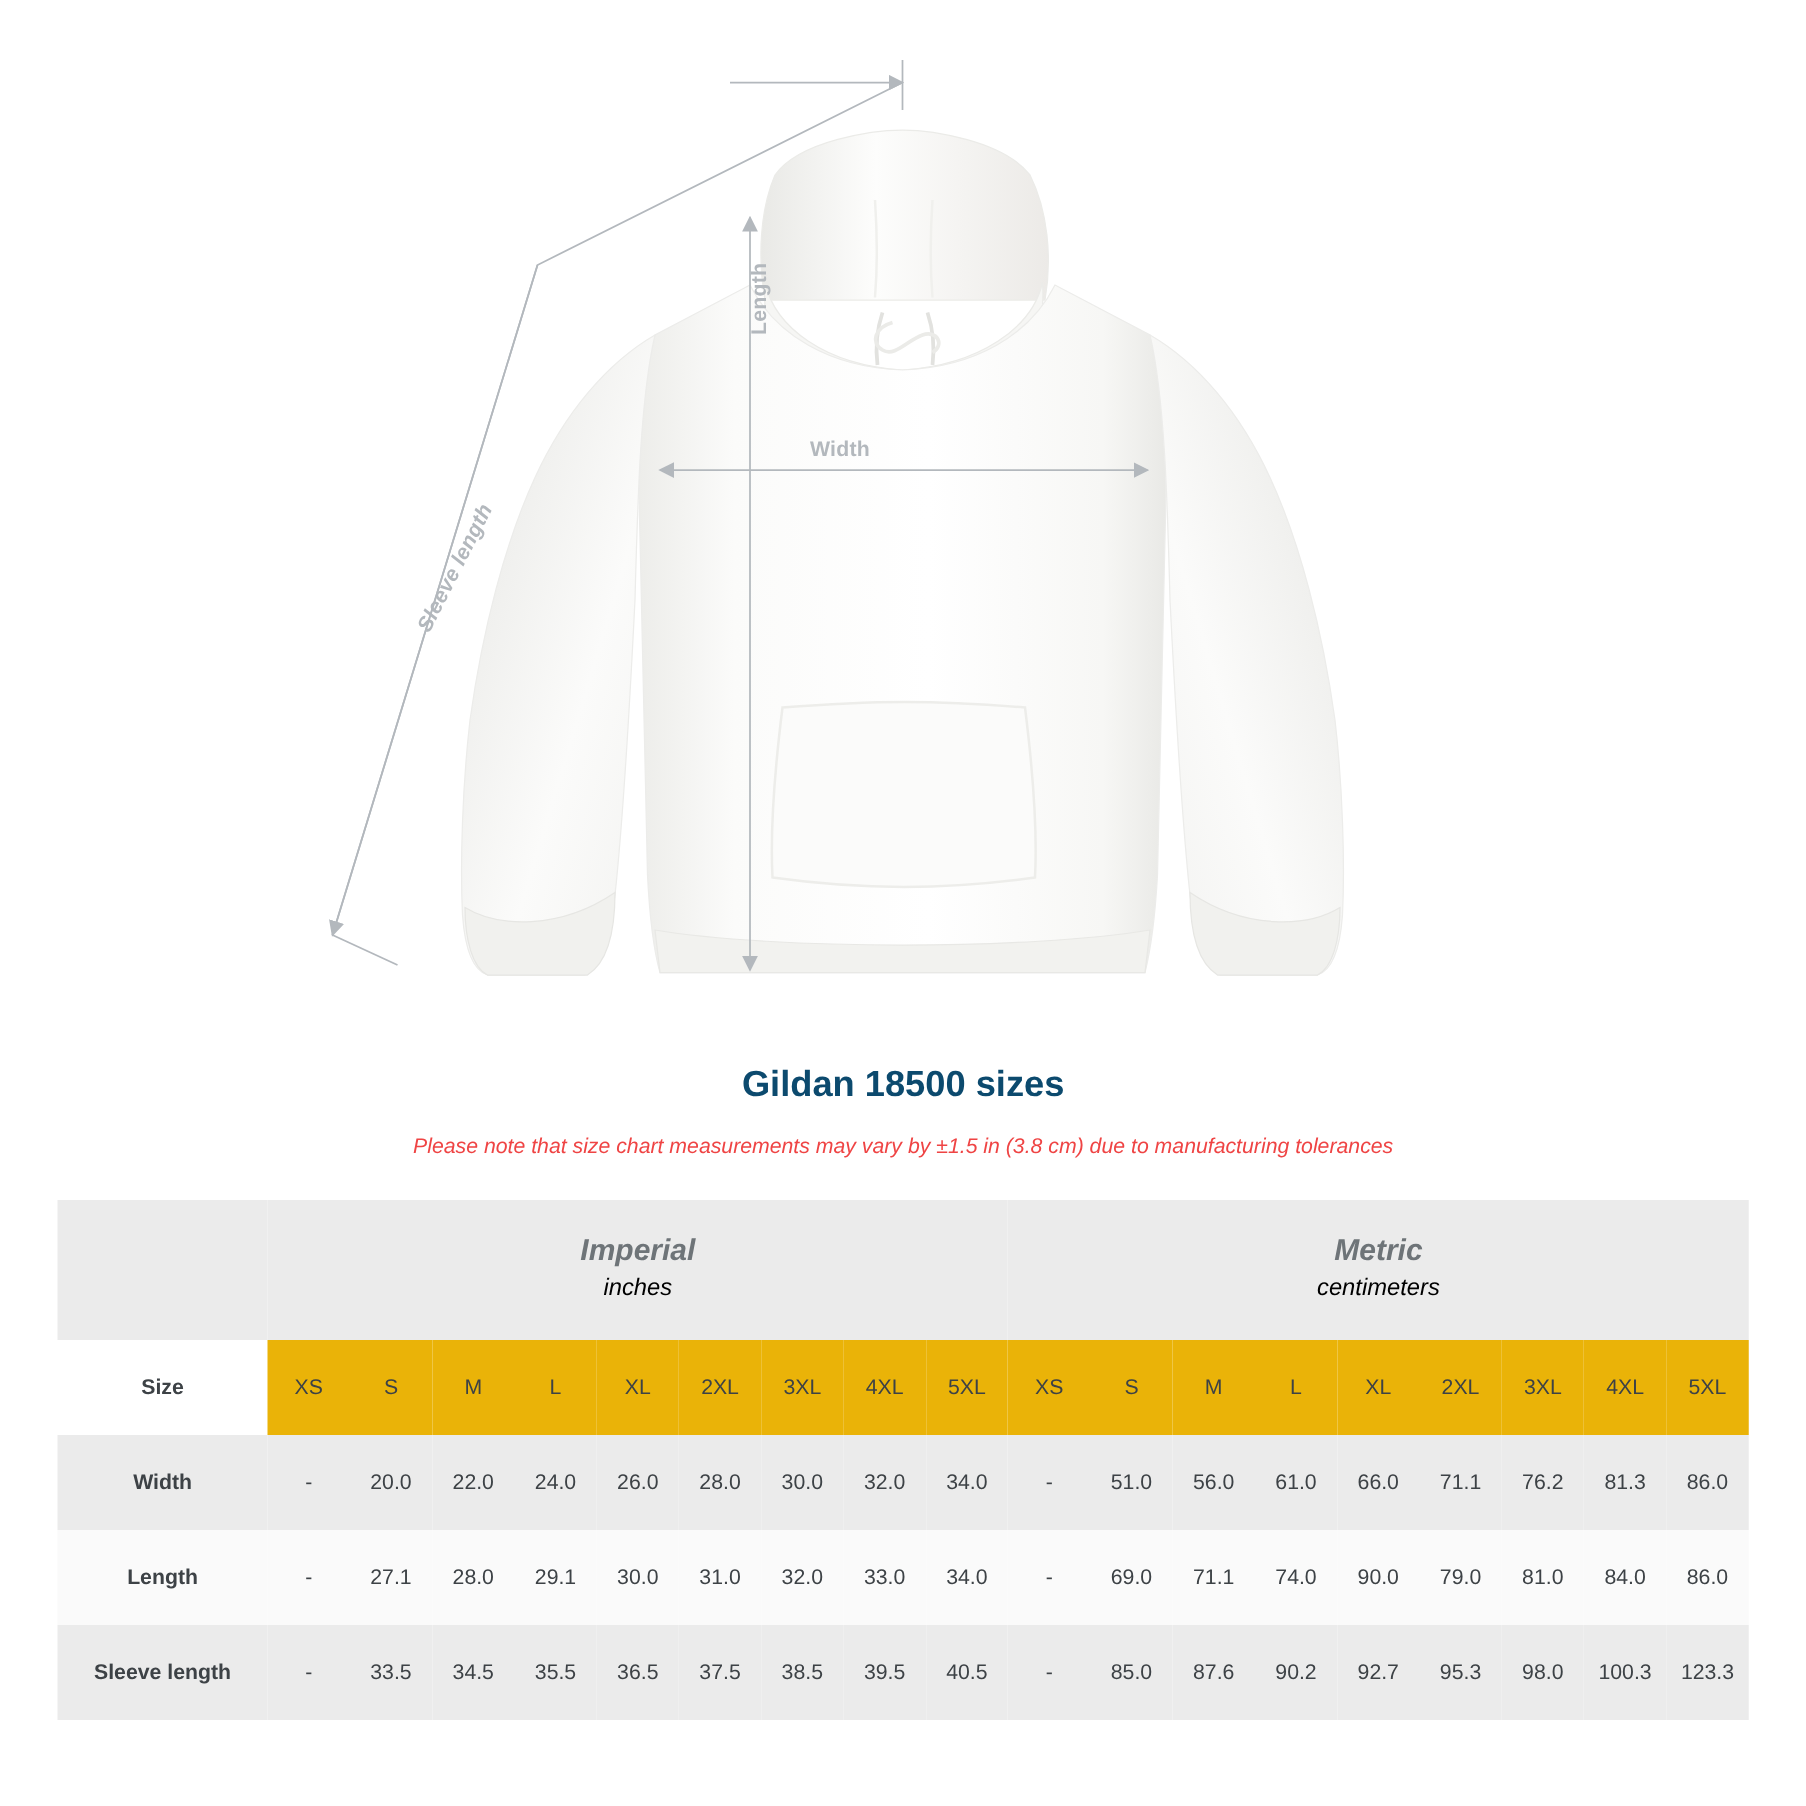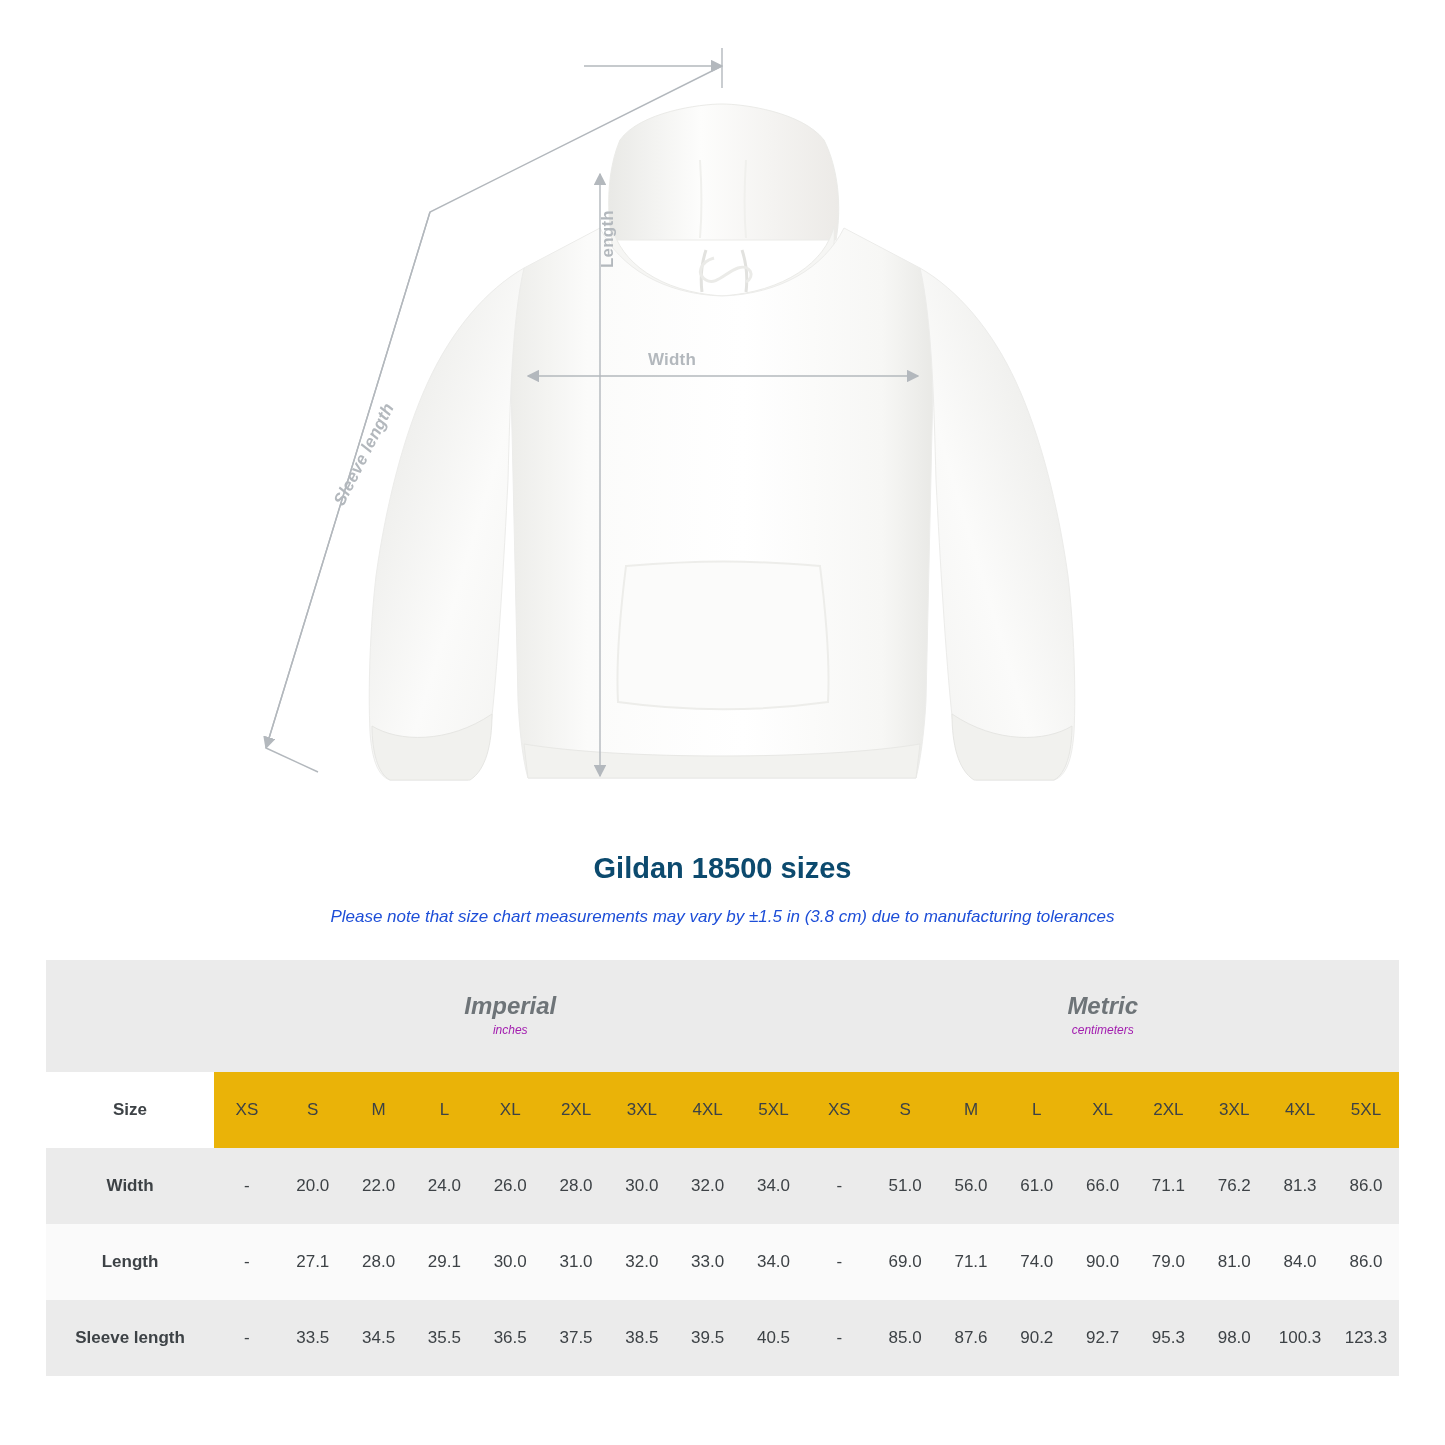--- a/index.html
+++ b/index.html
@@ -63,21 +63,21 @@
     text-align: center;
     font-size: 29px;
     font-weight: bold;
     color: #0c4a6e;
     margin-top: 22px;
   }
   .subheading {
     text-align: center;
     font-size: 17px;
     font-style: italic;
-    color: #1d4ed8;
+    color: #ef4444;
     margin-top: 22px;
   }
 
   
   .table-wrap {
     margin: 33px 46px 0 46px;
   }
   table.size-table {
     border-collapse: collapse;
     width: 1353px;
@@ -97,23 +97,23 @@
     vertical-align: middle;
   }
   .unit-title {
     font-size: 24px;
     font-style: italic;
     font-weight: bold;
     color: #6e7478;
     line-height: 1.25;
   }
   .unit-sub {
-    font-size: 12px;
+    font-size: 19px;
     font-style: italic;
-    color: #a21caf;
+    color: #000000;
     line-height: 1.6;
   }
   .hdr-row td {
     background: #eab308;
     height: 76px;
     font-weight: bold;
     color: #3d4246;
   }
   .hdr-row td.rowlabel {
     background: #ffffff;

